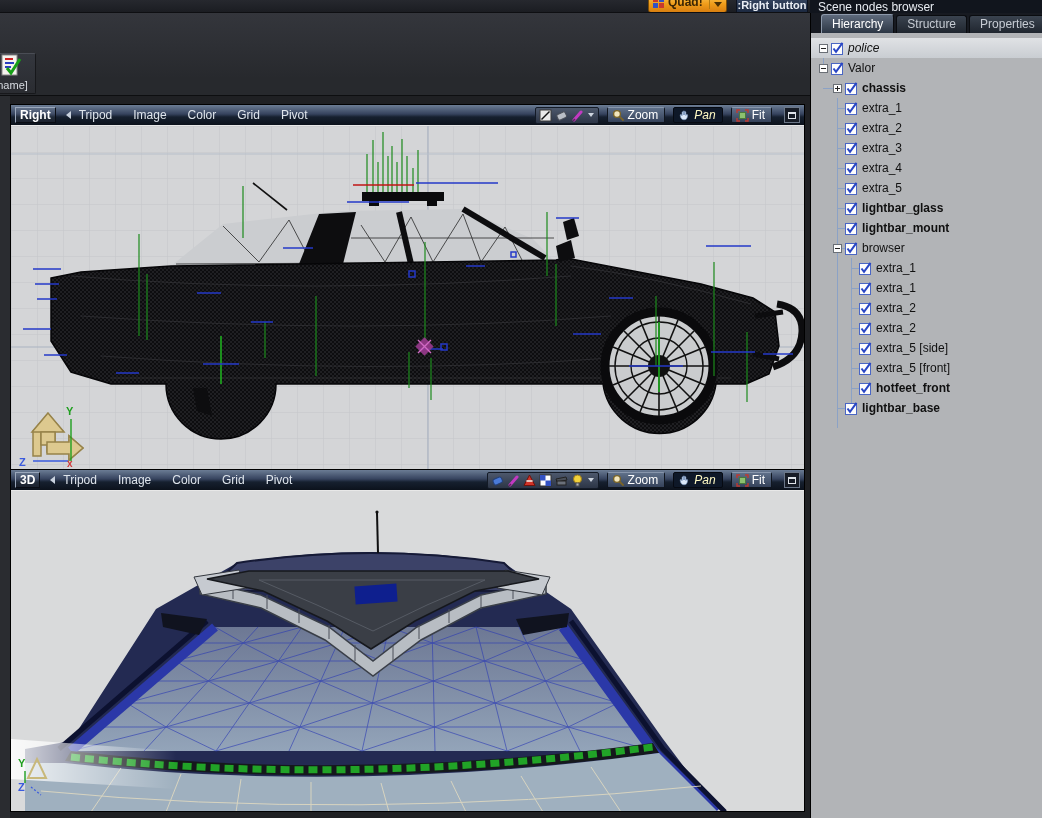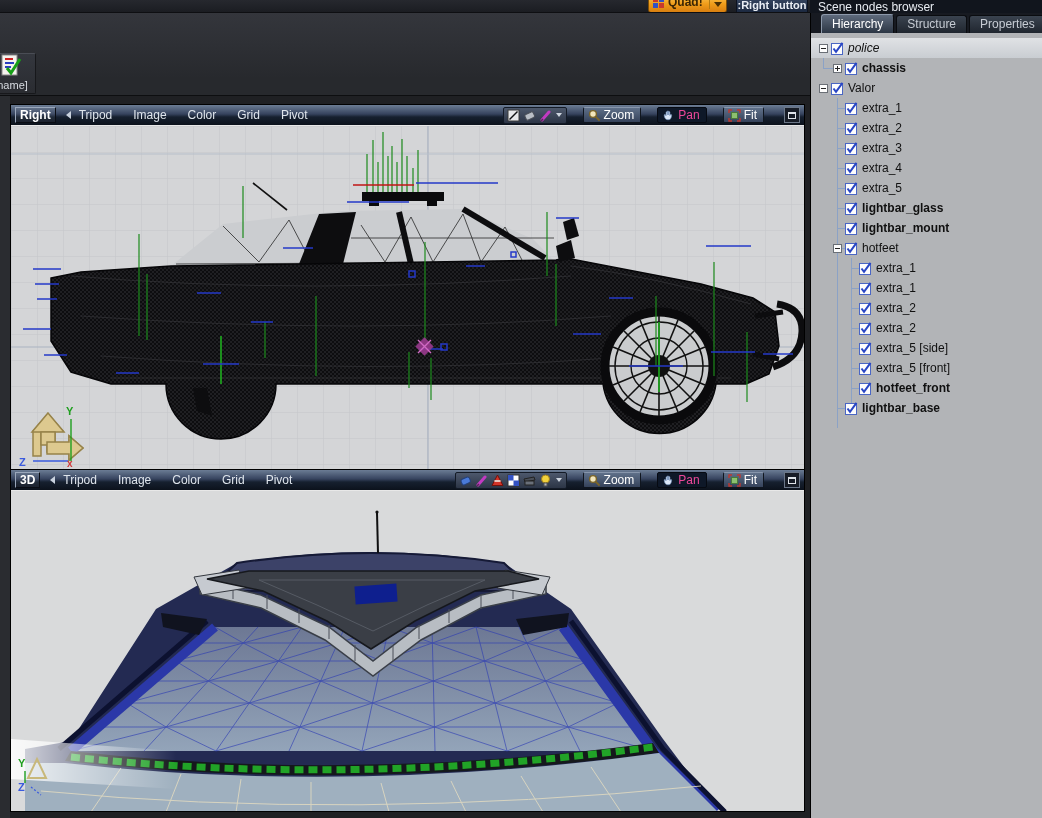--- a/index.html
+++ b/index.html
@@ -41,29 +41,29 @@
   .vp-right { top:104px; height:367px; }
   .vp-3d   { top:469px; height:343px; }
   .vp-header { height:20px; background:linear-gradient(#6b7c94,#36435e 45%,#16202f 60%,#0c121c);
     display:flex; align-items:center; padding:0 4px; gap:0; }
   .vp-title { color:#fff; font-weight:bold; font-size:12px; padding:0 4px; line-height:14px;
     border:1px solid; border-color:#9aa7bb #0a0d14 #0a0d14 #9aa7bb; background:rgba(255,255,255,.05); }
   .vp-back { width:0; height:0; border-top:4px solid transparent; border-bottom:4px solid transparent;
     border-right:5px solid #c9d2de; margin:0 8px 0 10px; }
   .vp-menu { display:flex; gap:21px; }
   .vp-menu span { color:#dfe5ec; font-size:12px; cursor:default; }
-  .vp-tools { margin-left:auto; display:flex; align-items:center; gap:16px; }
+  .vp-tools { margin-left:auto; display:flex; align-items:center; gap:8px; }
   .icon-group { display:flex; align-items:center; gap:3px;
     background:linear-gradient(#4d586c,#2c3546); border:1px solid #131a26; border-radius:2px; padding:1px 3px; }
   .icon-group .caret { width:0; height:0; border-left:3.5px solid transparent; border-right:3.5px solid transparent;
     border-top:4px solid #cfd6e0; margin:0 1px; }
   .vp-btn { display:flex; align-items:center; gap:3px; height:16px; padding:0 6px 0 4px;
     background:linear-gradient(#5f7089,#35425a); border:1px solid #10161f; border-top-color:#8795ab;
     border-radius:2px; color:#fff; font-size:12px; line-height:14px; }
-  .vp-btn.active { background:#0e1828; border-color:#060a12; color:#ec4899; }
+  .vp-btn.active { background:#0e1828; border-color:#060a12; color:#fef9c3;font-style:italic; }
   .max-btn { width:16px; height:16px; background:#171c26; border:1px solid #6b7687; margin-left:4px;
     display:flex; align-items:center; justify-content:center; }
   .max-btn div { width:8px; height:7px; border:1px solid #dfe3e8; border-top-width:2px; }
   .vp-canvas { position:relative; border-top:1px solid #e8e8e8; background:#d4d5d7; overflow:hidden; }
   .vp-right .vp-canvas { height:345px; }
   .vp-3d .vp-canvas { height:321px; background:#d9dadb; }
   svg { display:block; }
 
   
   .right-panel { position:absolute; left:810px; top:13px; width:232px; height:805px;
@@ -579,119 +579,119 @@
     <div class="tree-row lv0 selected" style="padding-left: 8px; font-style: italic;">
           <span class="expand minus"></span>
           <span class="cbx">
             <svg width="13" height="13" viewBox="0 0 13 13" style="overflow:visible">
               <rect x="0.5" y="1.5" width="11" height="11" fill="#fdfdfd" stroke="#4a66c4"></rect>
               <path d="M2.5 6.5 L5 9.8 L11.5 0.8" stroke="#2946c4" stroke-width="2" fill="none"></path>
             </svg>
           </span>
           <span class="lbl">police</span>
         </div>
+        <div class="tree-row lv0" style="padding-left: 8px;">
+          <span class="expand minus"></span>
+          <span class="cbx">
+            <svg width="13" height="13" viewBox="0 0 13 13" style="overflow:visible">
+              <rect x="0.5" y="1.5" width="11" height="11" fill="#fdfdfd" stroke="#4a66c4"></rect>
+              <path d="M2.5 6.5 L5 9.8 L11.5 0.8" stroke="#2946c4" stroke-width="2" fill="none"></path>
+            </svg>
+          </span>
+          <span class="lbl">Valor</span>
+        </div>
         <div class="tree-row lv1 stub-root" style="padding-left: 22px;">
           <span class="expand plus"></span>
           <span class="cbx">
             <svg width="13" height="13" viewBox="0 0 13 13" style="overflow:visible">
               <rect x="0.5" y="1.5" width="11" height="11" fill="#fdfdfd" stroke="#4a66c4"></rect>
               <path d="M2.5 6.5 L5 9.8 L11.5 0.8" stroke="#2946c4" stroke-width="2" fill="none"></path>
             </svg>
           </span>
           <span class="lbl b">chassis</span>
         </div>
-        <div class="tree-row lv0" style="padding-left: 8px;">
+        <div class="tree-row lv1" style="padding-left: 22px;">
+          <span class="expand none"></span>
+          <span class="cbx">
+            <svg width="13" height="13" viewBox="0 0 13 13" style="overflow:visible">
+              <rect x="0.5" y="1.5" width="11" height="11" fill="#fdfdfd" stroke="#4a66c4"></rect>
+              <path d="M2.5 6.5 L5 9.8 L11.5 0.8" stroke="#2946c4" stroke-width="2" fill="none"></path>
+            </svg>
+          </span>
+          <span class="lbl">extra_1</span>
+        </div>
+        <div class="tree-row lv1" style="padding-left: 22px;">
+          <span class="expand none"></span>
+          <span class="cbx">
+            <svg width="13" height="13" viewBox="0 0 13 13" style="overflow:visible">
+              <rect x="0.5" y="1.5" width="11" height="11" fill="#fdfdfd" stroke="#4a66c4"></rect>
+              <path d="M2.5 6.5 L5 9.8 L11.5 0.8" stroke="#2946c4" stroke-width="2" fill="none"></path>
+            </svg>
+          </span>
+          <span class="lbl">extra_2</span>
+        </div>
+        <div class="tree-row lv1" style="padding-left: 22px;">
+          <span class="expand none"></span>
+          <span class="cbx">
+            <svg width="13" height="13" viewBox="0 0 13 13" style="overflow:visible">
+              <rect x="0.5" y="1.5" width="11" height="11" fill="#fdfdfd" stroke="#4a66c4"></rect>
+              <path d="M2.5 6.5 L5 9.8 L11.5 0.8" stroke="#2946c4" stroke-width="2" fill="none"></path>
+            </svg>
+          </span>
+          <span class="lbl">extra_3</span>
+        </div>
+        <div class="tree-row lv1" style="padding-left: 22px;">
+          <span class="expand none"></span>
+          <span class="cbx">
+            <svg width="13" height="13" viewBox="0 0 13 13" style="overflow:visible">
+              <rect x="0.5" y="1.5" width="11" height="11" fill="#fdfdfd" stroke="#4a66c4"></rect>
+              <path d="M2.5 6.5 L5 9.8 L11.5 0.8" stroke="#2946c4" stroke-width="2" fill="none"></path>
+            </svg>
+          </span>
+          <span class="lbl">extra_4</span>
+        </div>
+        <div class="tree-row lv1" style="padding-left: 22px;">
+          <span class="expand none"></span>
+          <span class="cbx">
+            <svg width="13" height="13" viewBox="0 0 13 13" style="overflow:visible">
+              <rect x="0.5" y="1.5" width="11" height="11" fill="#fdfdfd" stroke="#4a66c4"></rect>
+              <path d="M2.5 6.5 L5 9.8 L11.5 0.8" stroke="#2946c4" stroke-width="2" fill="none"></path>
+            </svg>
+          </span>
+          <span class="lbl">extra_5</span>
+        </div>
+        <div class="tree-row lv1" style="padding-left: 22px;">
+          <span class="expand none"></span>
+          <span class="cbx">
+            <svg width="13" height="13" viewBox="0 0 13 13" style="overflow:visible">
+              <rect x="0.5" y="1.5" width="11" height="11" fill="#fdfdfd" stroke="#4a66c4"></rect>
+              <path d="M2.5 6.5 L5 9.8 L11.5 0.8" stroke="#2946c4" stroke-width="2" fill="none"></path>
+            </svg>
+          </span>
+          <span class="lbl b">lightbar_glass</span>
+        </div>
+        <div class="tree-row lv1" style="padding-left: 22px;">
+          <span class="expand none"></span>
+          <span class="cbx">
+            <svg width="13" height="13" viewBox="0 0 13 13" style="overflow:visible">
+              <rect x="0.5" y="1.5" width="11" height="11" fill="#fdfdfd" stroke="#4a66c4"></rect>
+              <path d="M2.5 6.5 L5 9.8 L11.5 0.8" stroke="#2946c4" stroke-width="2" fill="none"></path>
+            </svg>
+          </span>
+          <span class="lbl b">lightbar_mount</span>
+        </div>
+        <div class="tree-row lv1" style="padding-left: 22px;">
           <span class="expand minus"></span>
           <span class="cbx">
             <svg width="13" height="13" viewBox="0 0 13 13" style="overflow:visible">
               <rect x="0.5" y="1.5" width="11" height="11" fill="#fdfdfd" stroke="#4a66c4"></rect>
               <path d="M2.5 6.5 L5 9.8 L11.5 0.8" stroke="#2946c4" stroke-width="2" fill="none"></path>
             </svg>
           </span>
-          <span class="lbl">Valor</span>
-        </div>
-        <div class="tree-row lv1" style="padding-left: 22px;">
-          <span class="expand none"></span>
-          <span class="cbx">
-            <svg width="13" height="13" viewBox="0 0 13 13" style="overflow:visible">
-              <rect x="0.5" y="1.5" width="11" height="11" fill="#fdfdfd" stroke="#4a66c4"></rect>
-              <path d="M2.5 6.5 L5 9.8 L11.5 0.8" stroke="#2946c4" stroke-width="2" fill="none"></path>
-            </svg>
-          </span>
-          <span class="lbl">extra_1</span>
-        </div>
-        <div class="tree-row lv1" style="padding-left: 22px;">
-          <span class="expand none"></span>
-          <span class="cbx">
-            <svg width="13" height="13" viewBox="0 0 13 13" style="overflow:visible">
-              <rect x="0.5" y="1.5" width="11" height="11" fill="#fdfdfd" stroke="#4a66c4"></rect>
-              <path d="M2.5 6.5 L5 9.8 L11.5 0.8" stroke="#2946c4" stroke-width="2" fill="none"></path>
-            </svg>
-          </span>
-          <span class="lbl">extra_2</span>
-        </div>
-        <div class="tree-row lv1" style="padding-left: 22px;">
-          <span class="expand none"></span>
-          <span class="cbx">
-            <svg width="13" height="13" viewBox="0 0 13 13" style="overflow:visible">
-              <rect x="0.5" y="1.5" width="11" height="11" fill="#fdfdfd" stroke="#4a66c4"></rect>
-              <path d="M2.5 6.5 L5 9.8 L11.5 0.8" stroke="#2946c4" stroke-width="2" fill="none"></path>
-            </svg>
-          </span>
-          <span class="lbl">extra_3</span>
-        </div>
-        <div class="tree-row lv1" style="padding-left: 22px;">
-          <span class="expand none"></span>
-          <span class="cbx">
-            <svg width="13" height="13" viewBox="0 0 13 13" style="overflow:visible">
-              <rect x="0.5" y="1.5" width="11" height="11" fill="#fdfdfd" stroke="#4a66c4"></rect>
-              <path d="M2.5 6.5 L5 9.8 L11.5 0.8" stroke="#2946c4" stroke-width="2" fill="none"></path>
-            </svg>
-          </span>
-          <span class="lbl">extra_4</span>
-        </div>
-        <div class="tree-row lv1" style="padding-left: 22px;">
-          <span class="expand none"></span>
-          <span class="cbx">
-            <svg width="13" height="13" viewBox="0 0 13 13" style="overflow:visible">
-              <rect x="0.5" y="1.5" width="11" height="11" fill="#fdfdfd" stroke="#4a66c4"></rect>
-              <path d="M2.5 6.5 L5 9.8 L11.5 0.8" stroke="#2946c4" stroke-width="2" fill="none"></path>
-            </svg>
-          </span>
-          <span class="lbl">extra_5</span>
-        </div>
-        <div class="tree-row lv1" style="padding-left: 22px;">
-          <span class="expand none"></span>
-          <span class="cbx">
-            <svg width="13" height="13" viewBox="0 0 13 13" style="overflow:visible">
-              <rect x="0.5" y="1.5" width="11" height="11" fill="#fdfdfd" stroke="#4a66c4"></rect>
-              <path d="M2.5 6.5 L5 9.8 L11.5 0.8" stroke="#2946c4" stroke-width="2" fill="none"></path>
-            </svg>
-          </span>
-          <span class="lbl b">lightbar_glass</span>
-        </div>
-        <div class="tree-row lv1" style="padding-left: 22px;">
-          <span class="expand none"></span>
-          <span class="cbx">
-            <svg width="13" height="13" viewBox="0 0 13 13" style="overflow:visible">
-              <rect x="0.5" y="1.5" width="11" height="11" fill="#fdfdfd" stroke="#4a66c4"></rect>
-              <path d="M2.5 6.5 L5 9.8 L11.5 0.8" stroke="#2946c4" stroke-width="2" fill="none"></path>
-            </svg>
-          </span>
-          <span class="lbl b">lightbar_mount</span>
-        </div>
-        <div class="tree-row lv1" style="padding-left: 22px;">
-          <span class="expand minus"></span>
-          <span class="cbx">
-            <svg width="13" height="13" viewBox="0 0 13 13" style="overflow:visible">
-              <rect x="0.5" y="1.5" width="11" height="11" fill="#fdfdfd" stroke="#4a66c4"></rect>
-              <path d="M2.5 6.5 L5 9.8 L11.5 0.8" stroke="#2946c4" stroke-width="2" fill="none"></path>
-            </svg>
-          </span>
-          <span class="lbl">hotfeet</span>
+          <span class="lbl">browser</span>
         </div>
         <div class="tree-row lv2" style="padding-left: 36px;">
           <span class="expand none"></span>
           <span class="cbx">
             <svg width="13" height="13" viewBox="0 0 13 13" style="overflow:visible">
               <rect x="0.5" y="1.5" width="11" height="11" fill="#fdfdfd" stroke="#4a66c4"></rect>
               <path d="M2.5 6.5 L5 9.8 L11.5 0.8" stroke="#2946c4" stroke-width="2" fill="none"></path>
             </svg>
           </span>
           <span class="lbl">extra_1</span>

